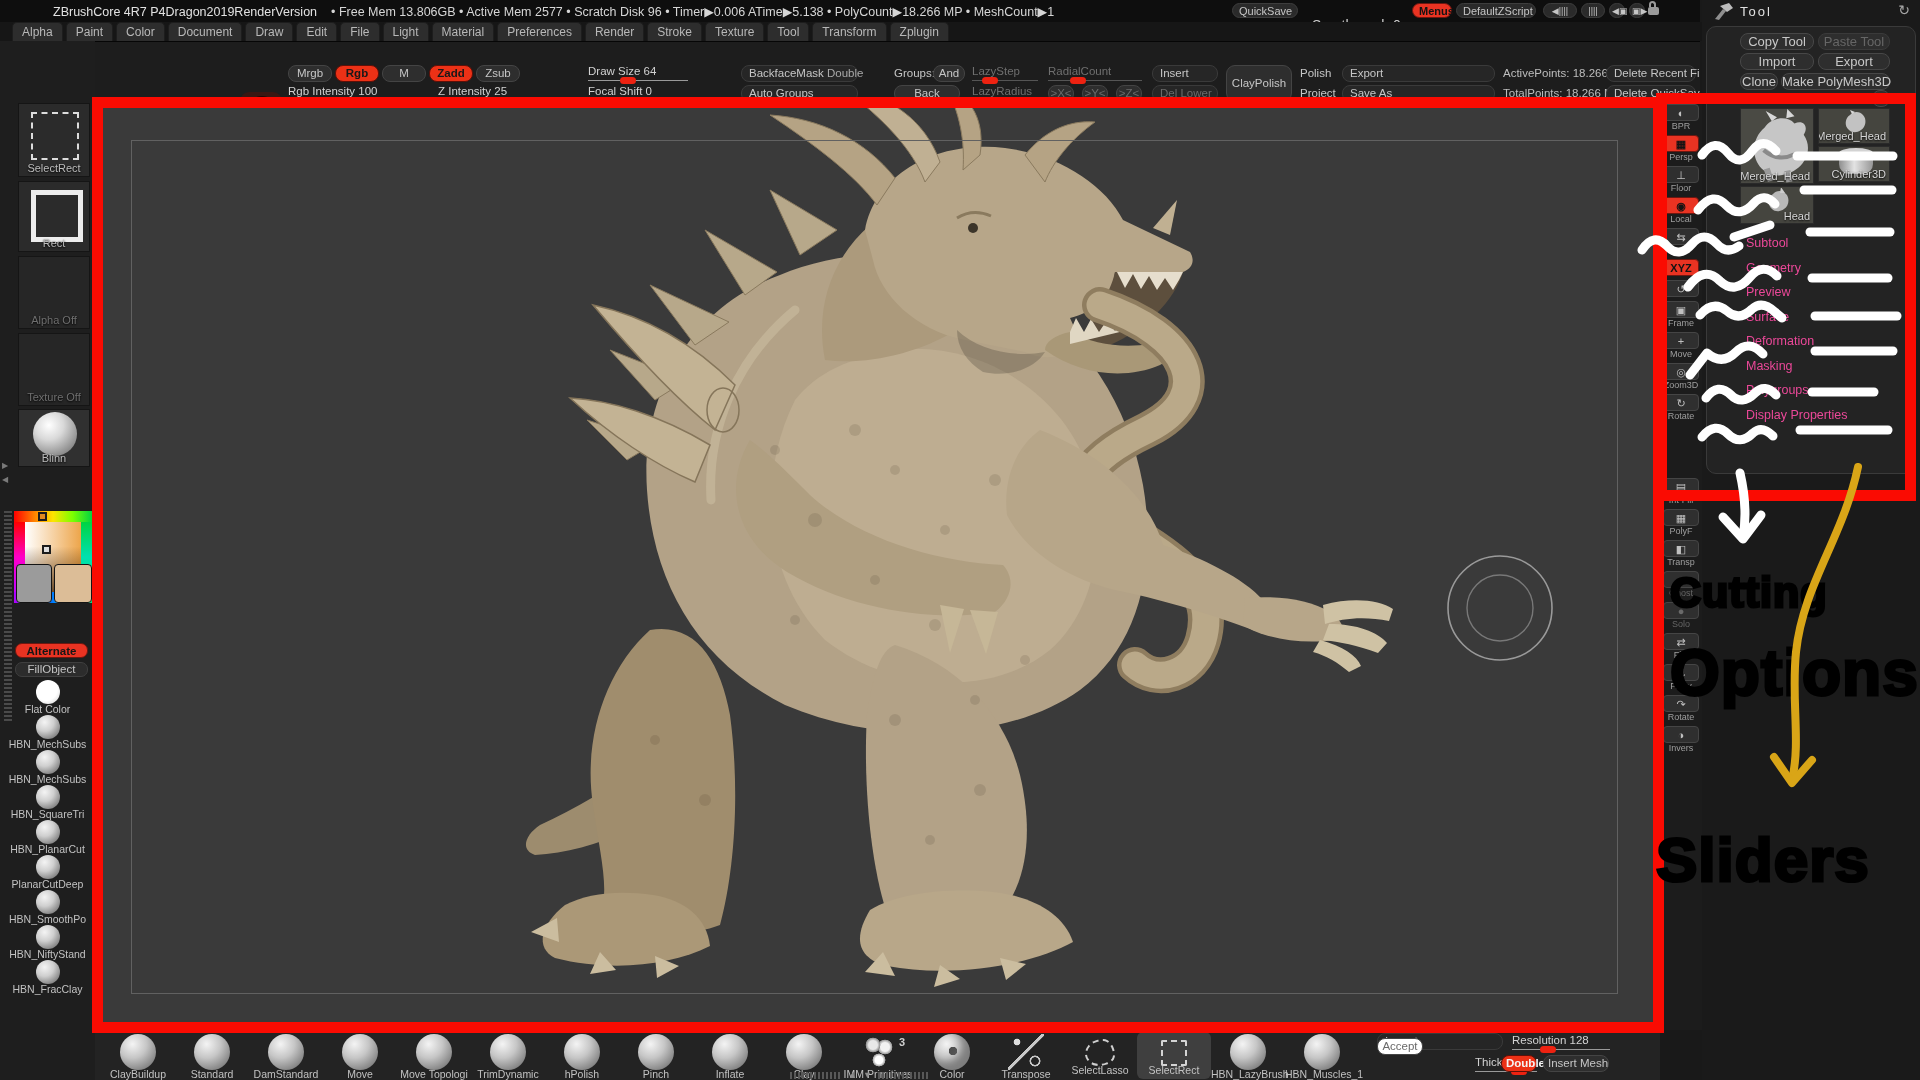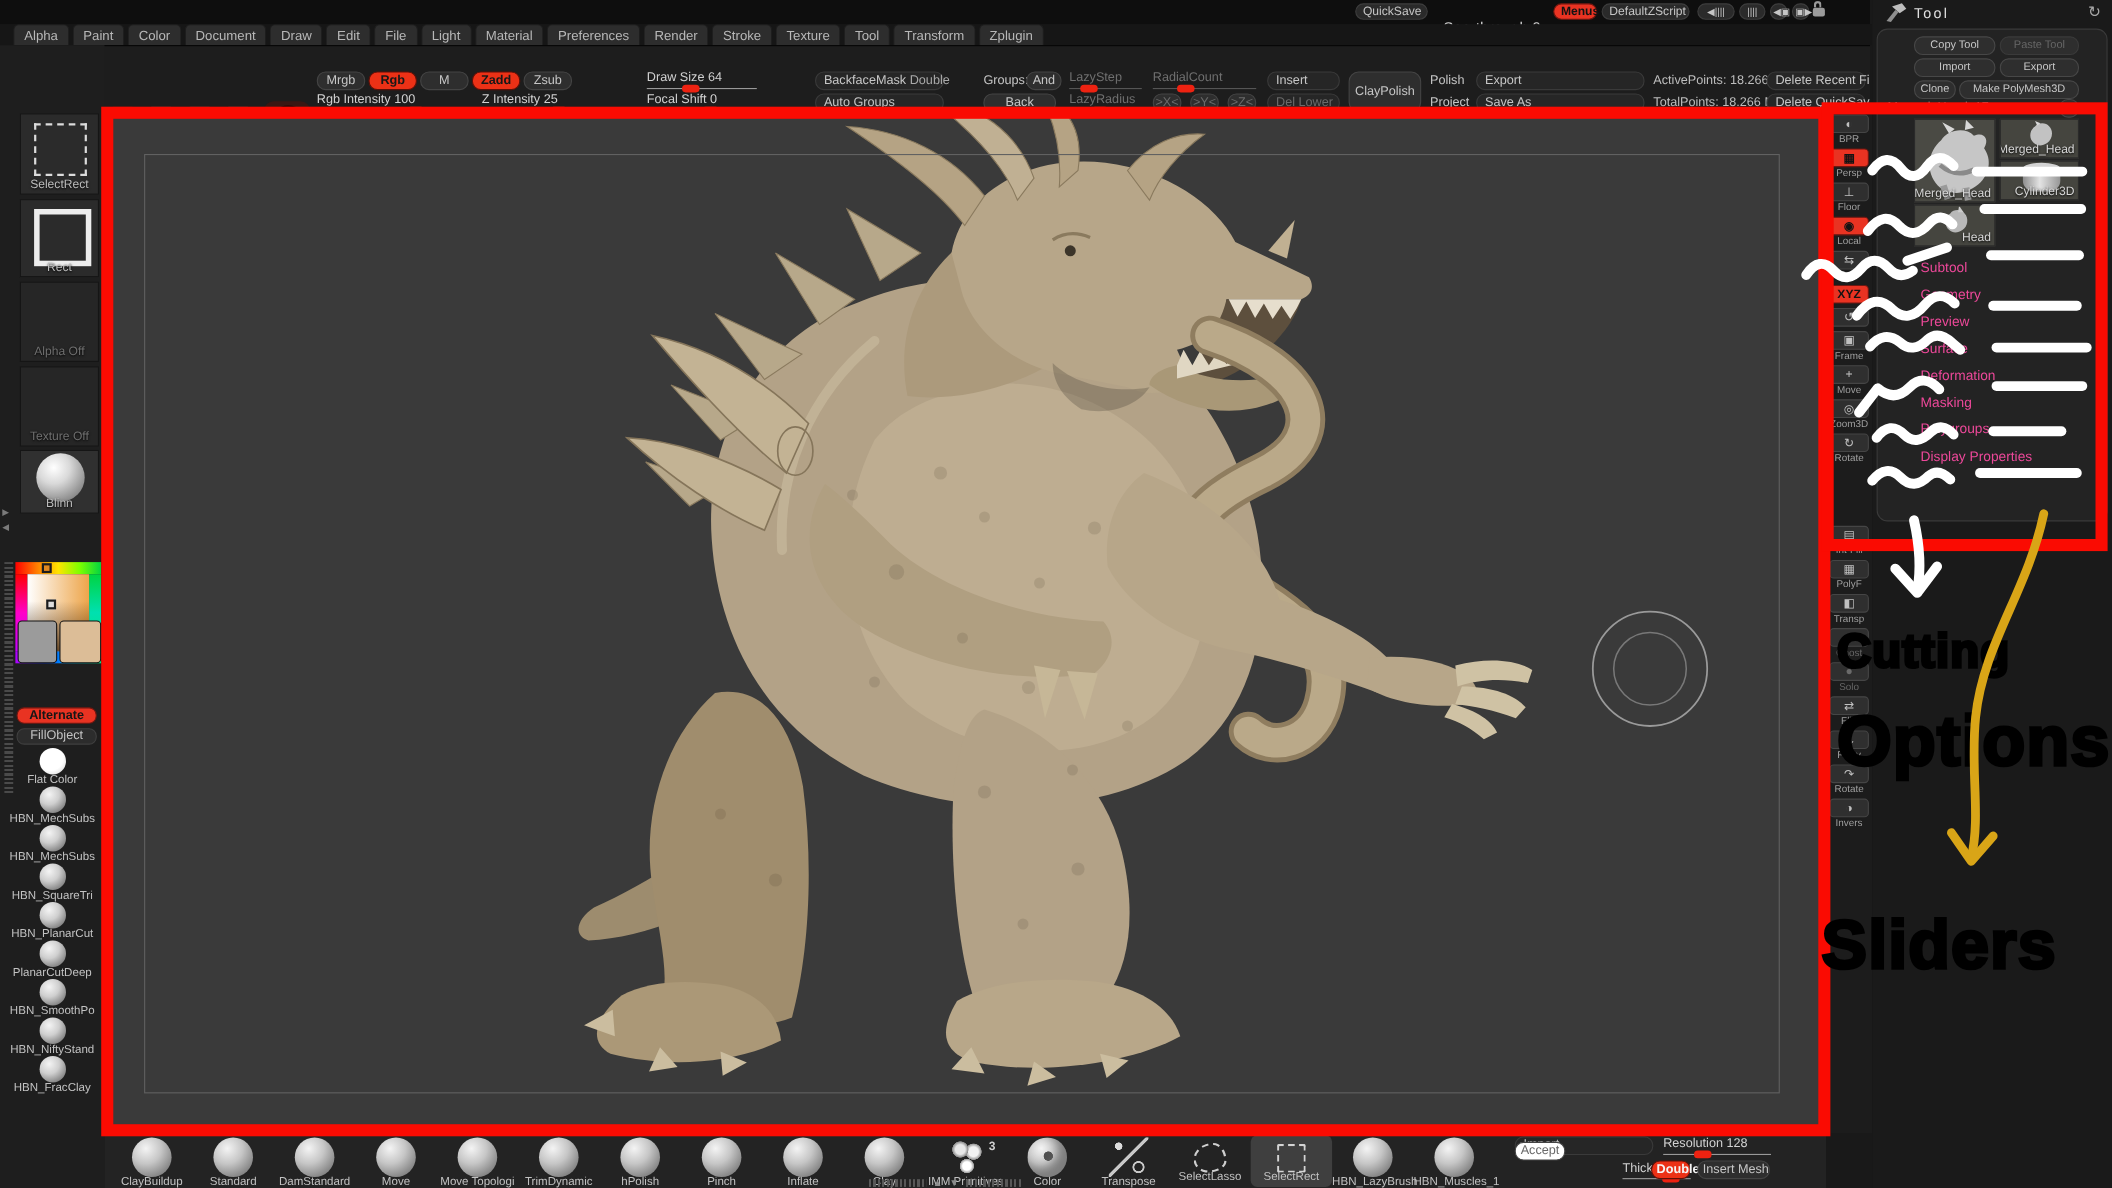--- a/index.html
+++ b/index.html
@@ -82,21 +82,21 @@
           font-size:11px;line-height:16px;color:#c0c0c0;box-sizing:border-box}
   .si.on .ic{background:#e93322;border-color:#6e1710;color:#131313;font-weight:bold}
   .si .sl{display:block;font-size:9px;line-height:10px;color:#9f9f9f;white-space:nowrap}
   .si.dim .ic{color:#6a6a6a}.si.dim .sl{color:#666}
   
   #rpanel{position:absolute;left:1702px;top:0;width:218px;height:1080px;background:#1a1a1a}
   #rpanel .hdr{position:absolute;left:38px;top:4px;font-size:13px;color:#e0e0e0;letter-spacing:2px}
   #rpanel .reload{position:absolute;right:10px;top:2px;font-size:14px;color:#a8a8a8}
   #rbox{position:absolute;left:4px;top:26px;width:208px;height:446px;background:#232323;border:1px solid #3a3a3a;border-radius:10px}
   .rbt{position:absolute;box-sizing:border-box;height:17px;line-height:15px;background:#2e2e2e;border:1px solid #474747;
-       border-radius:8px;font-size:10px;color:#c8c8c8;text-align:center;white-space:nowrap}
+       border-radius:8px;font-size:13px;color:#c8c8c8;text-align:center;white-space:nowrap}
   .rbt.dim{color:#666;border-color:#3a3a3a}
   .thumb{position:absolute;background:#45453f;border:1px solid #2a2a2a;box-sizing:border-box;overflow:hidden}
   .thumb .tl{position:absolute;bottom:1px;right:3px;font-size:11px;color:#d6d6d6;text-shadow:0 1px 2px #000;white-space:nowrap}
   .cylshape{position:absolute;left:20px;top:5px;width:34px;height:22px;border-radius:6px 6px 10px 10px;
             background:linear-gradient(90deg,#8e8e8e,#e3e3e3 45%,#969696)}
   .cylshape::before{content:"";position:absolute;left:0;top:-4px;width:34px;height:10px;border-radius:50%;background:#d3d3d3}
   #sections{position:absolute;left:0;top:236px;width:208px}
   .sec{height:24.5px;font-size:12.5px;color:#ec4899;padding-left:44px;box-sizing:border-box}
   
   #tray{position:absolute;left:95px;top:1030px;width:1565px;height:50px;background:#232323}
@@ -124,20 +124,21 @@
   .ptri{font-size:9px;color:#8c8c8c;line-height:8px}
   
   .redbox{position:absolute;border:11px solid #fa0b02;box-sizing:border-box;z-index:30;pointer-events:none}
   #ann{position:absolute;left:0;top:0;z-index:32;pointer-events:none}
   .annText{position:absolute;z-index:31;color:#000;font-weight:bold;-webkit-text-stroke:3px #000;letter-spacing:1px;pointer-events:none}
 </style>
 </head>
 <body>
 
 <div id="titlebar">
+  <div class="ttl"><span>ZBrushCore 4R7 P4Dragon2019RenderVersion</span><b>• Free Mem 13.806GB • Active Mem 2577 • Scratch Disk 96 •  Timer▶0.006 ATime▶5.138 • PolyCount▶18.266 MP  • MeshCount▶1</b></div>
   <div class="pbtn" style="left:1232px;width:66px">QuickSave</div>
   <div class="tslider" style="left:1312px;width:86px"><span>See-through  0</span><i class="dot" style="left:4px"></i></div>
   <div class="pbtn red" style="left:1412px;width:40px">Menus</div>
   <div class="pbtn" style="left:1456px;width:80px">DefaultZScript</div>
   <div class="pbtn" style="left:1543px;width:34px;font-size:9px">◀||||</div>
   <div class="pbtn" style="left:1581px;width:24px;font-size:9px">||||</div>
   <div class="pbtn" style="left:1609px;width:16px;font-size:9px;padding:0 2px">◀▣</div>
   <div class="pbtn" style="left:1629px;width:16px;font-size:9px;padding:0 2px">▣▶</div>
   <div class="lock"></div>
 </div>

